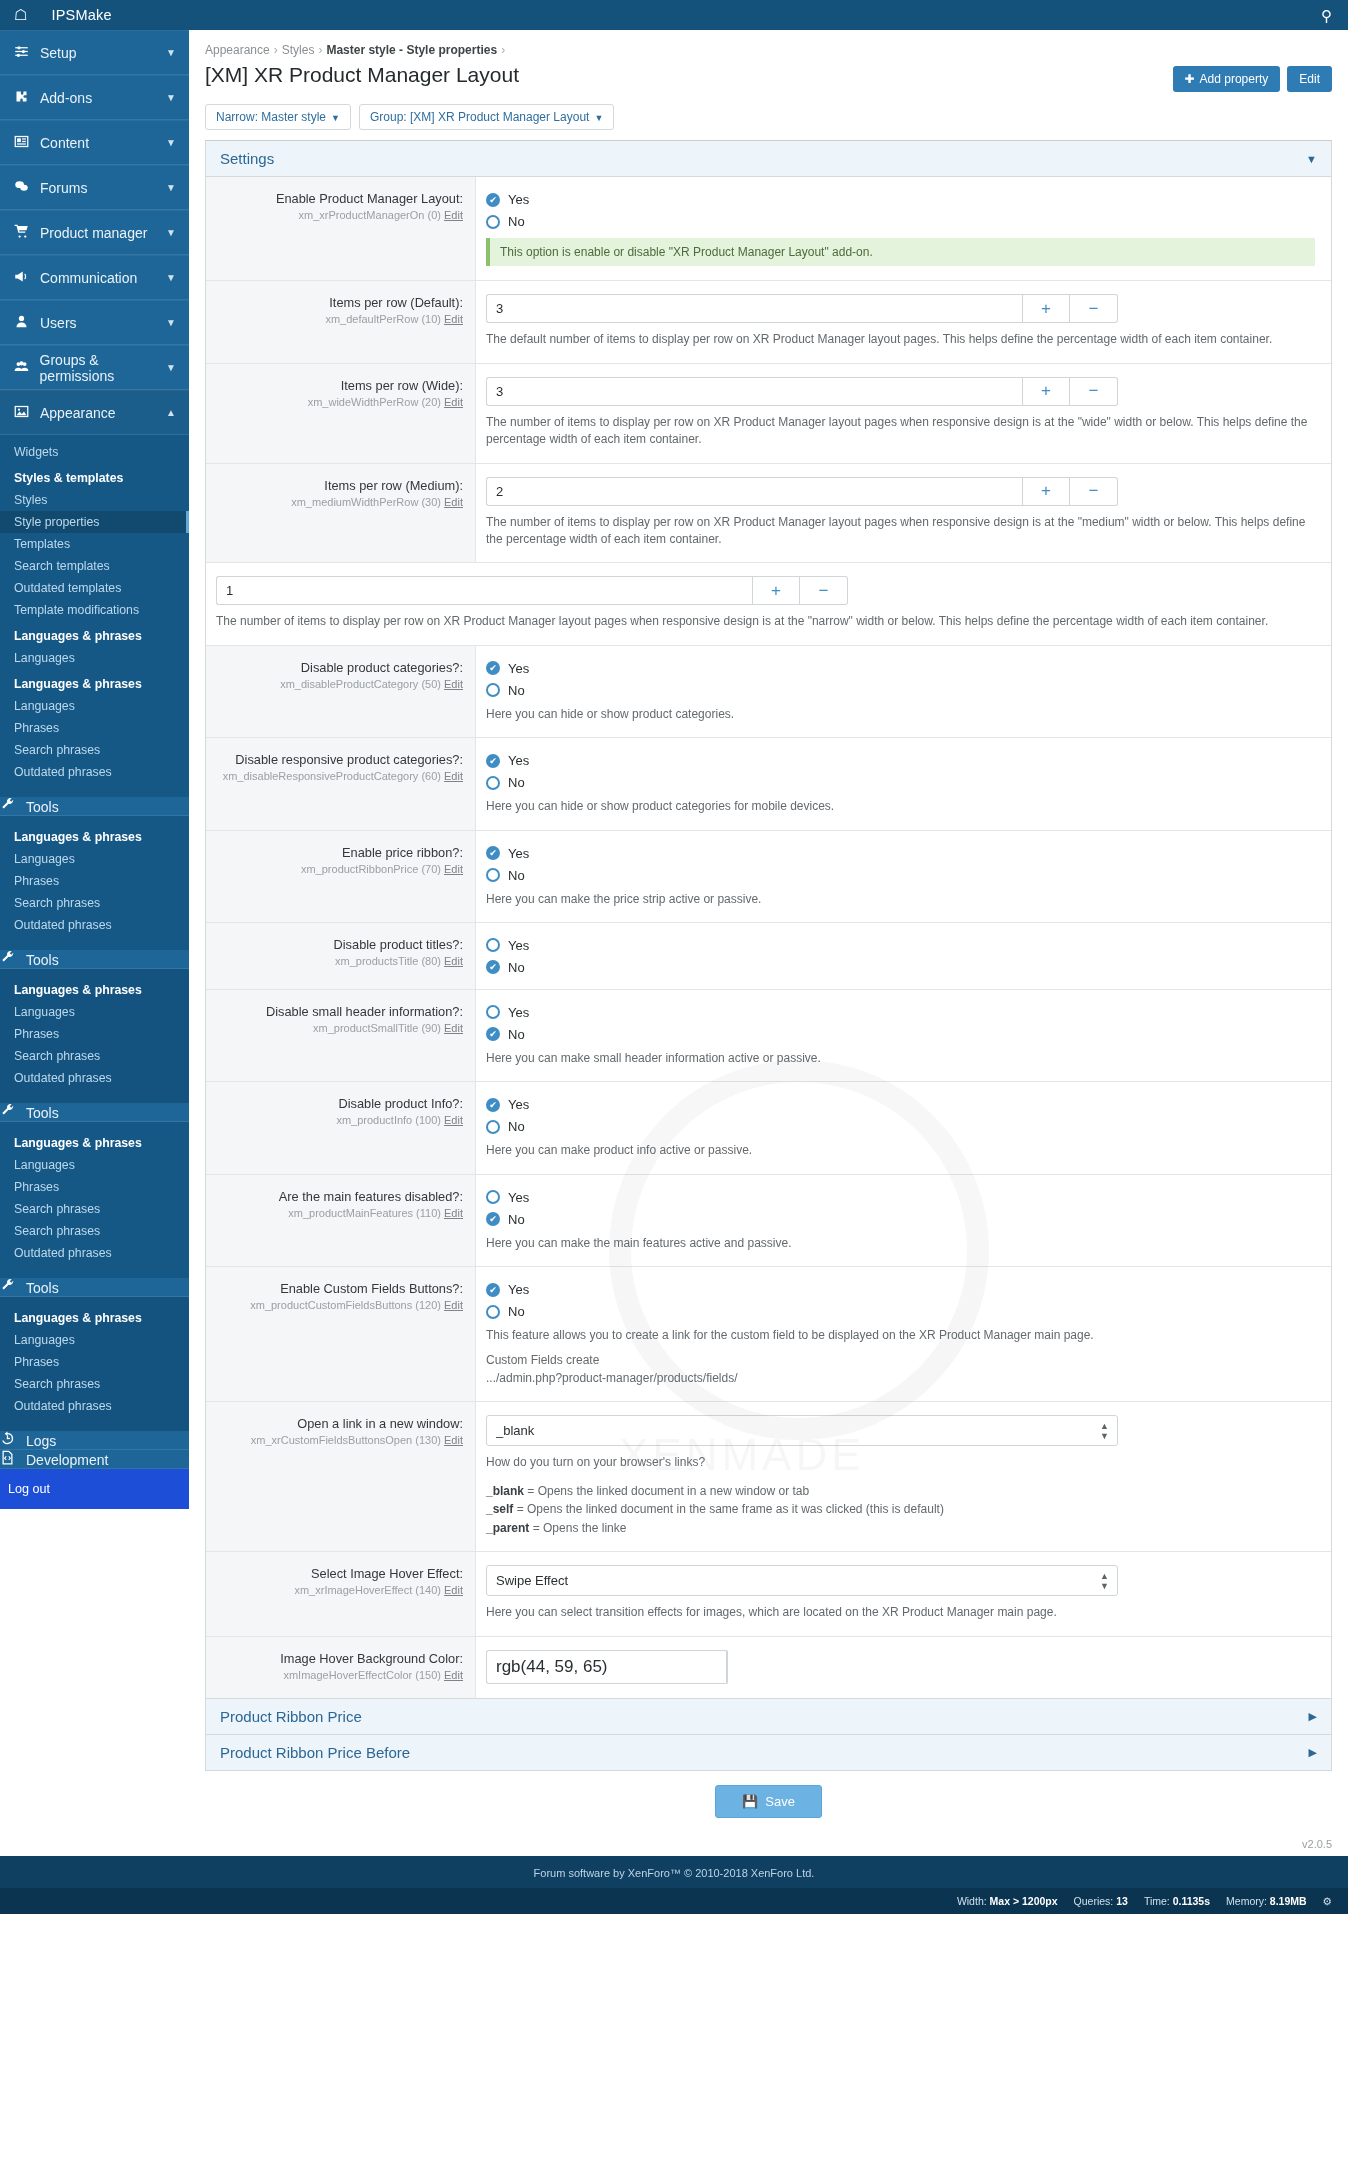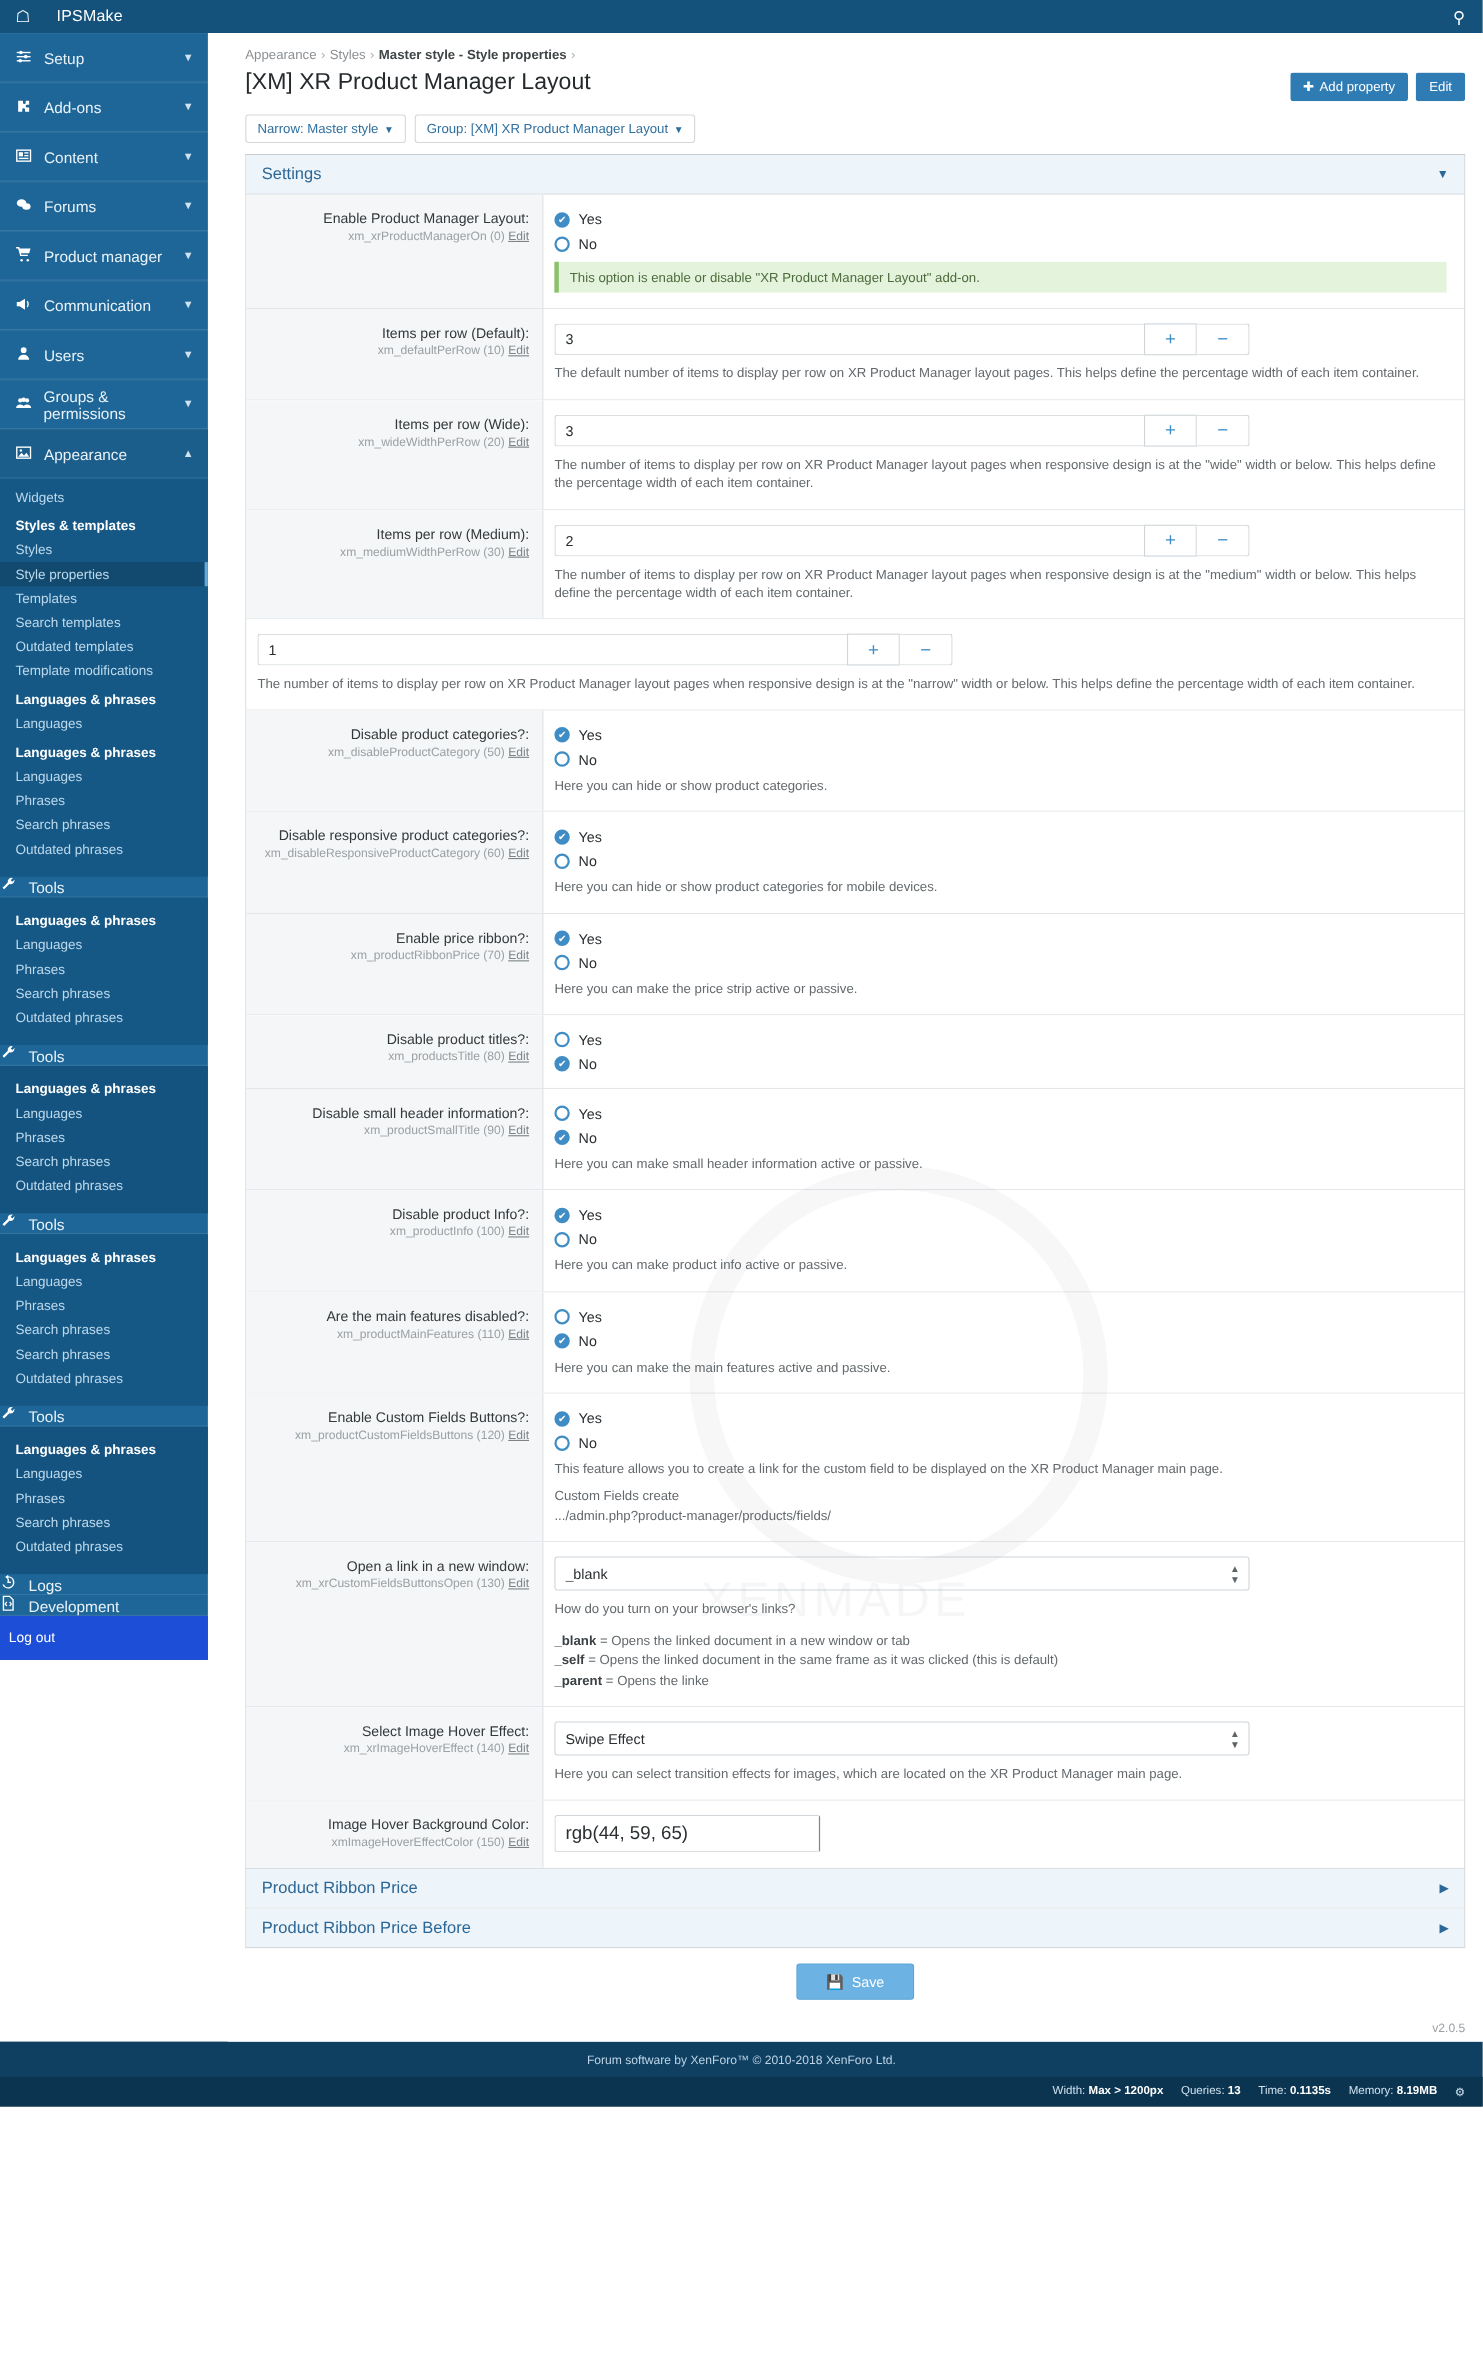--- a/index.html
+++ b/index.html
@@ -16,21 +16,21 @@
   
   .topbar {
     height:30px; background:#14527c; display:flex; align-items:center;
     padding:0 14px; color:#fff; position:relative;
   }
   .topbar .home-ic { font-size:15px; margin-right:24px; color:#fff; }
   .topbar .brand { font-size:14.5px; color:#fff; letter-spacing:.2px;}
   .topbar .search-ic { position:absolute; right:16px; top:7px; font-size:15px; color:#fff; }
 
   
-  .body-wrap { display:flex; align-items:flex-start;gap:18px; }
+  .body-wrap { display:flex; align-items:flex-start; }
 
   
   .sidebar {
     width:189px; min-width:189px; background:#1e6698; color:#fff;
     padding-bottom:0;
   }
   .nav-top { }
   .nav-top .nav-row {
     height:45px; display:flex; align-items:center; padding:0 14px;
     border-bottom:1px solid rgba(255,255,255,.10);

